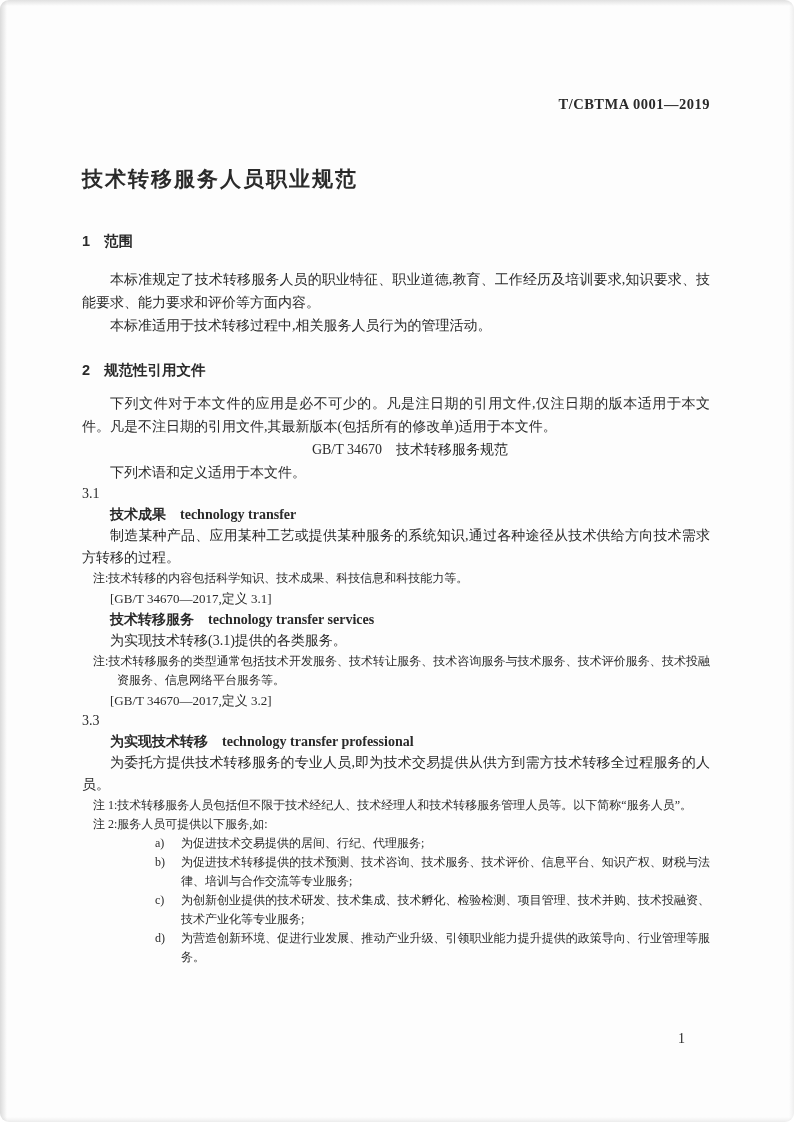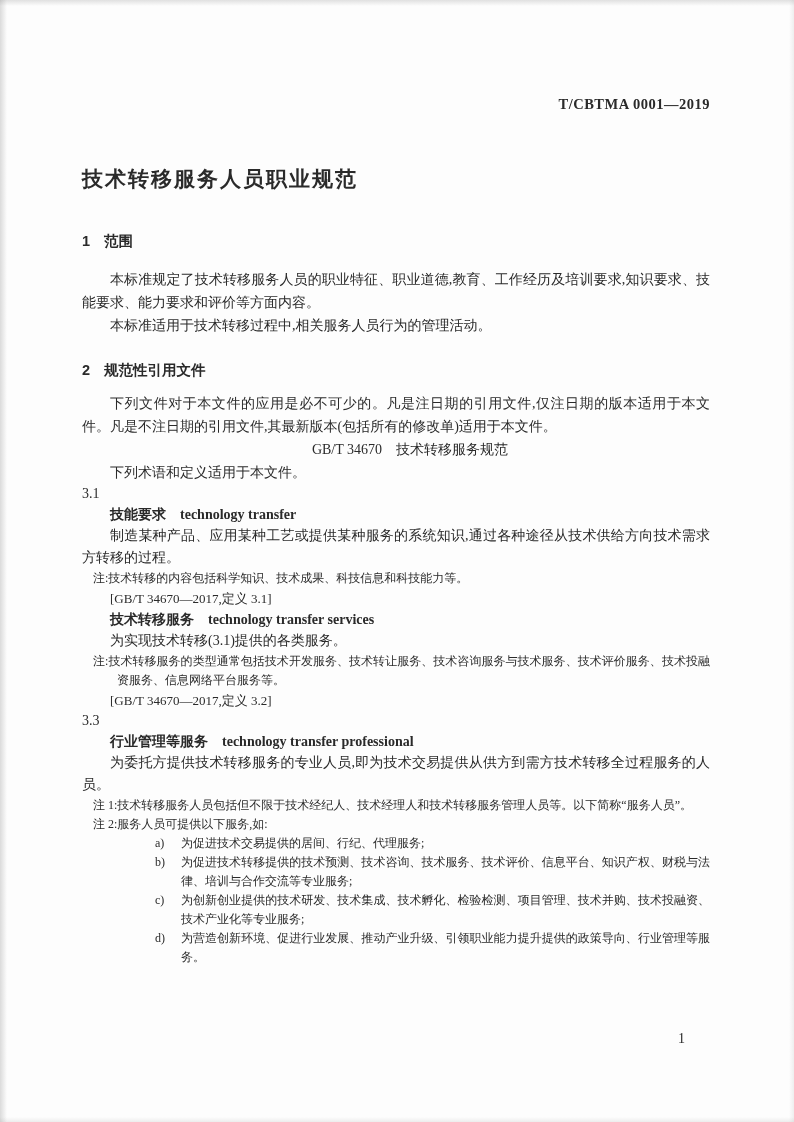--- a/index.html
+++ b/index.html
@@ -4,20 +4,21 @@
 <style>
   html, body { margin: 0; padding: 0; background: #ffffff; }
   .page {
     position: relative;
     width: 794px;
     height: 1122px;
     background: #fdfdfd;
     overflow: hidden;
     font-family: "Liberation Serif", "DejaVu Serif", serif;
     color: #2a2a2a;
+    border-radius: 9px;
   }
   .edge-top    { position:absolute; top:0; left:0; right:0; height:6px;
                  background: linear-gradient(to bottom, rgba(150,150,150,.28), rgba(255,255,255,0)); }
   .edge-left   { position:absolute; top:0; left:0; bottom:0; width:7px;
                  background: linear-gradient(to right, rgba(140,140,140,.30), rgba(255,255,255,0)); }
   .edge-right  { position:absolute; top:0; right:0; bottom:0; width:5px;
                  background: linear-gradient(to left, rgba(150,150,150,.14), rgba(255,255,255,0)); }
   .edge-bottom { position:absolute; bottom:0; left:0; right:0; height:5px;
                  background: linear-gradient(to top, rgba(150,150,150,.16), rgba(255,255,255,0)); }
 
@@ -122,40 +123,40 @@
     <div class="h h2m">
       <span class="num">2</span><span>规范性引用文件</span>
     </div>
     <div class="p p1m" style="margin-top:13px">下列文件对于本文件的应用是必不可少的。凡是注日期的引用文件,仅注日期的版本适用于本文件。凡是不注日期的引用文件,其最新版本(包括所有的修改单)适用于本文件。</div>
     <div class="ref">GB/T 34670　技术转移服务规范</div>
 
     <div class="p introm">下列术语和定义适用于本文件。</div>
 
     <div class="sub">3.1</div>
     <div class="term">
-      <span>技能要求</span><span class="en">technology transfer</span>
+      <span>技术成果</span><span class="en">technology transfer</span>
     </div>
     <div class="def">制造某种产品、应用某种工艺或提供某种服务的系统知识,通过各种途径从技术供给方向技术需求方转移的过程。</div>
     <div class="note">
       <span>注:</span><span>技术转移的内容包括科学知识、技术成果、科技信息和科技能力等。</span>
     </div>
     <div class="src">[GB/T 34670—2017,定义 3.1]</div>
 
     <div class="term">
       <span>技术转移服务</span><span class="en">technology transfer services</span>
     </div>
     <div class="def">为实现技术转移(3.1)提供的各类服务。</div>
     <div class="note">
       <span>注:</span><span>技术转移服务的类型通常包括技术开发服务、技术转让服务、技术咨询服务与技术服务、技术评价服务、技术投融资服务、信息网络平台服务等。</span>
     </div>
     <div class="src">[GB/T 34670—2017,定义 3.2]</div>
 
     <div class="sub">3.3</div>
     <div class="term">
-      <span>行业管理等服务</span><span class="en">technology transfer professional</span>
+      <span>为实现技术转移</span><span class="en">technology transfer professional</span>
     </div>
     <div class="def">为委托方提供技术转移服务的专业人员,即为技术交易提供从供方到需方技术转移全过程服务的人员。</div>
     <div class="note noten">
       <span>注 1:</span><span>技术转移服务人员包括但不限于技术经纪人、技术经理人和技术转移服务管理人员等。以下简称“服务人员”。</span>
     </div>
     <div class="note noten">
       <span>注 2:</span><span>服务人员可提供以下服务,如:</span>
     </div>
 
     <div class="li">

